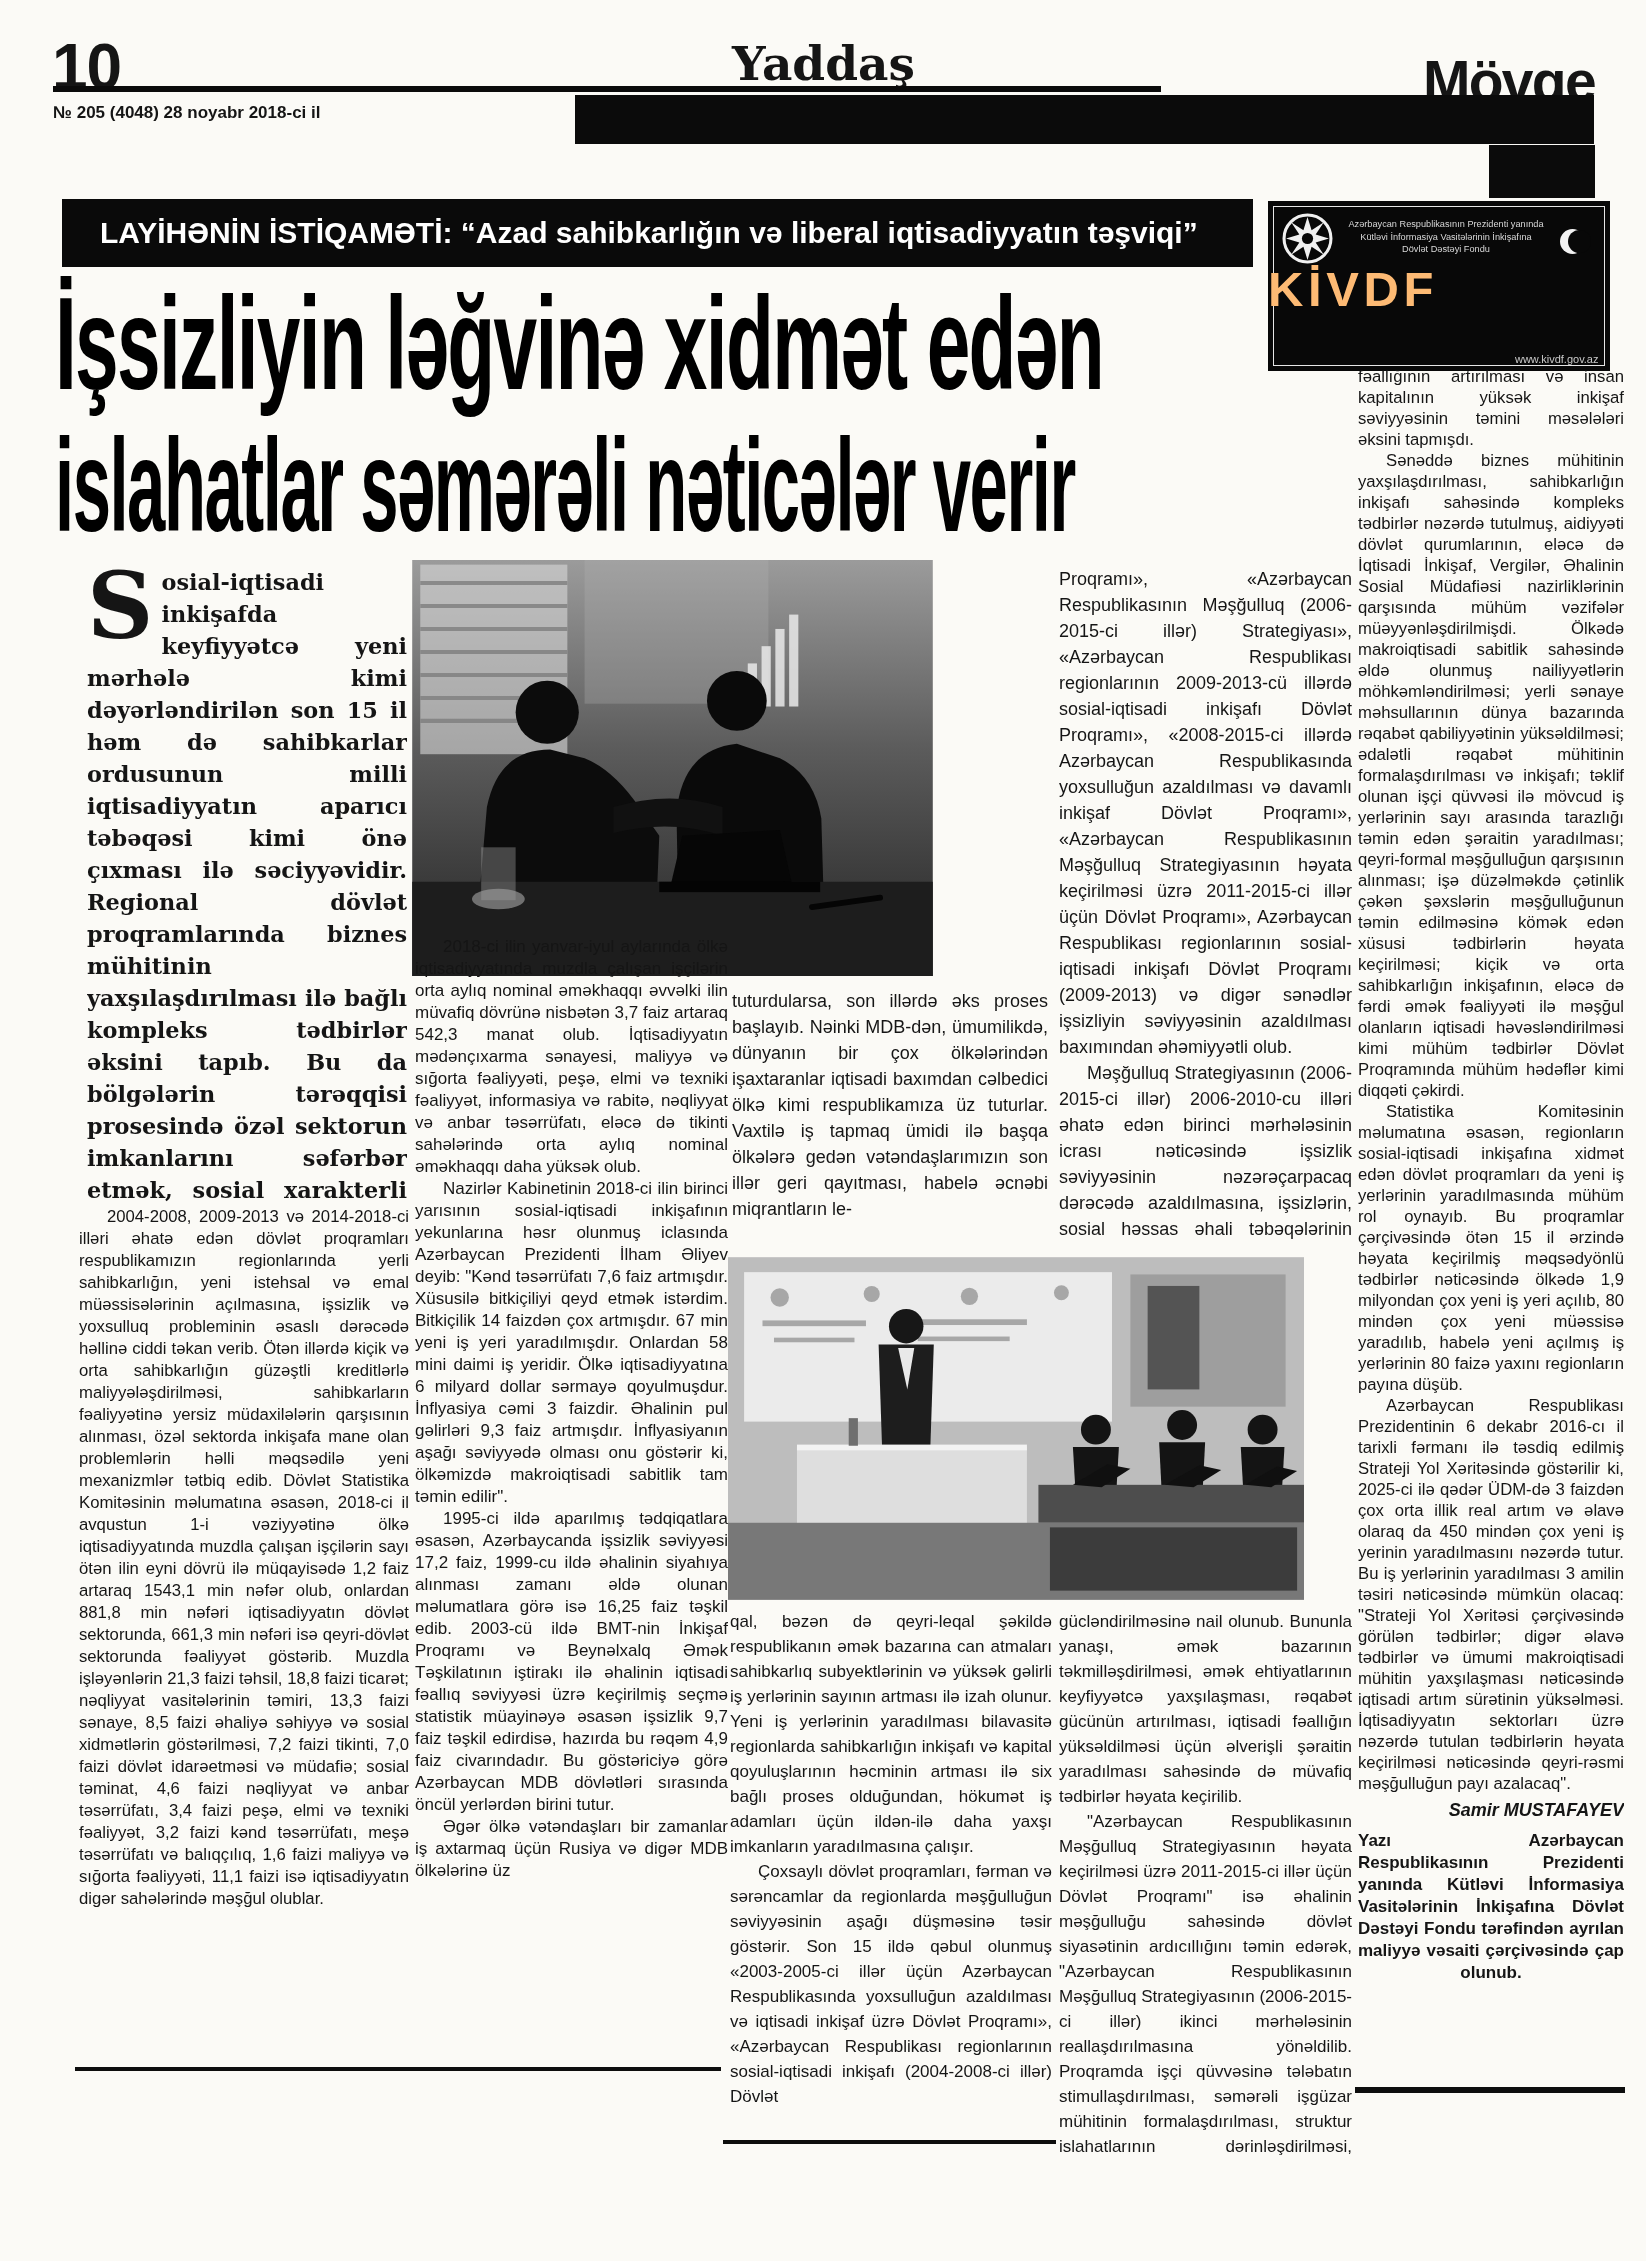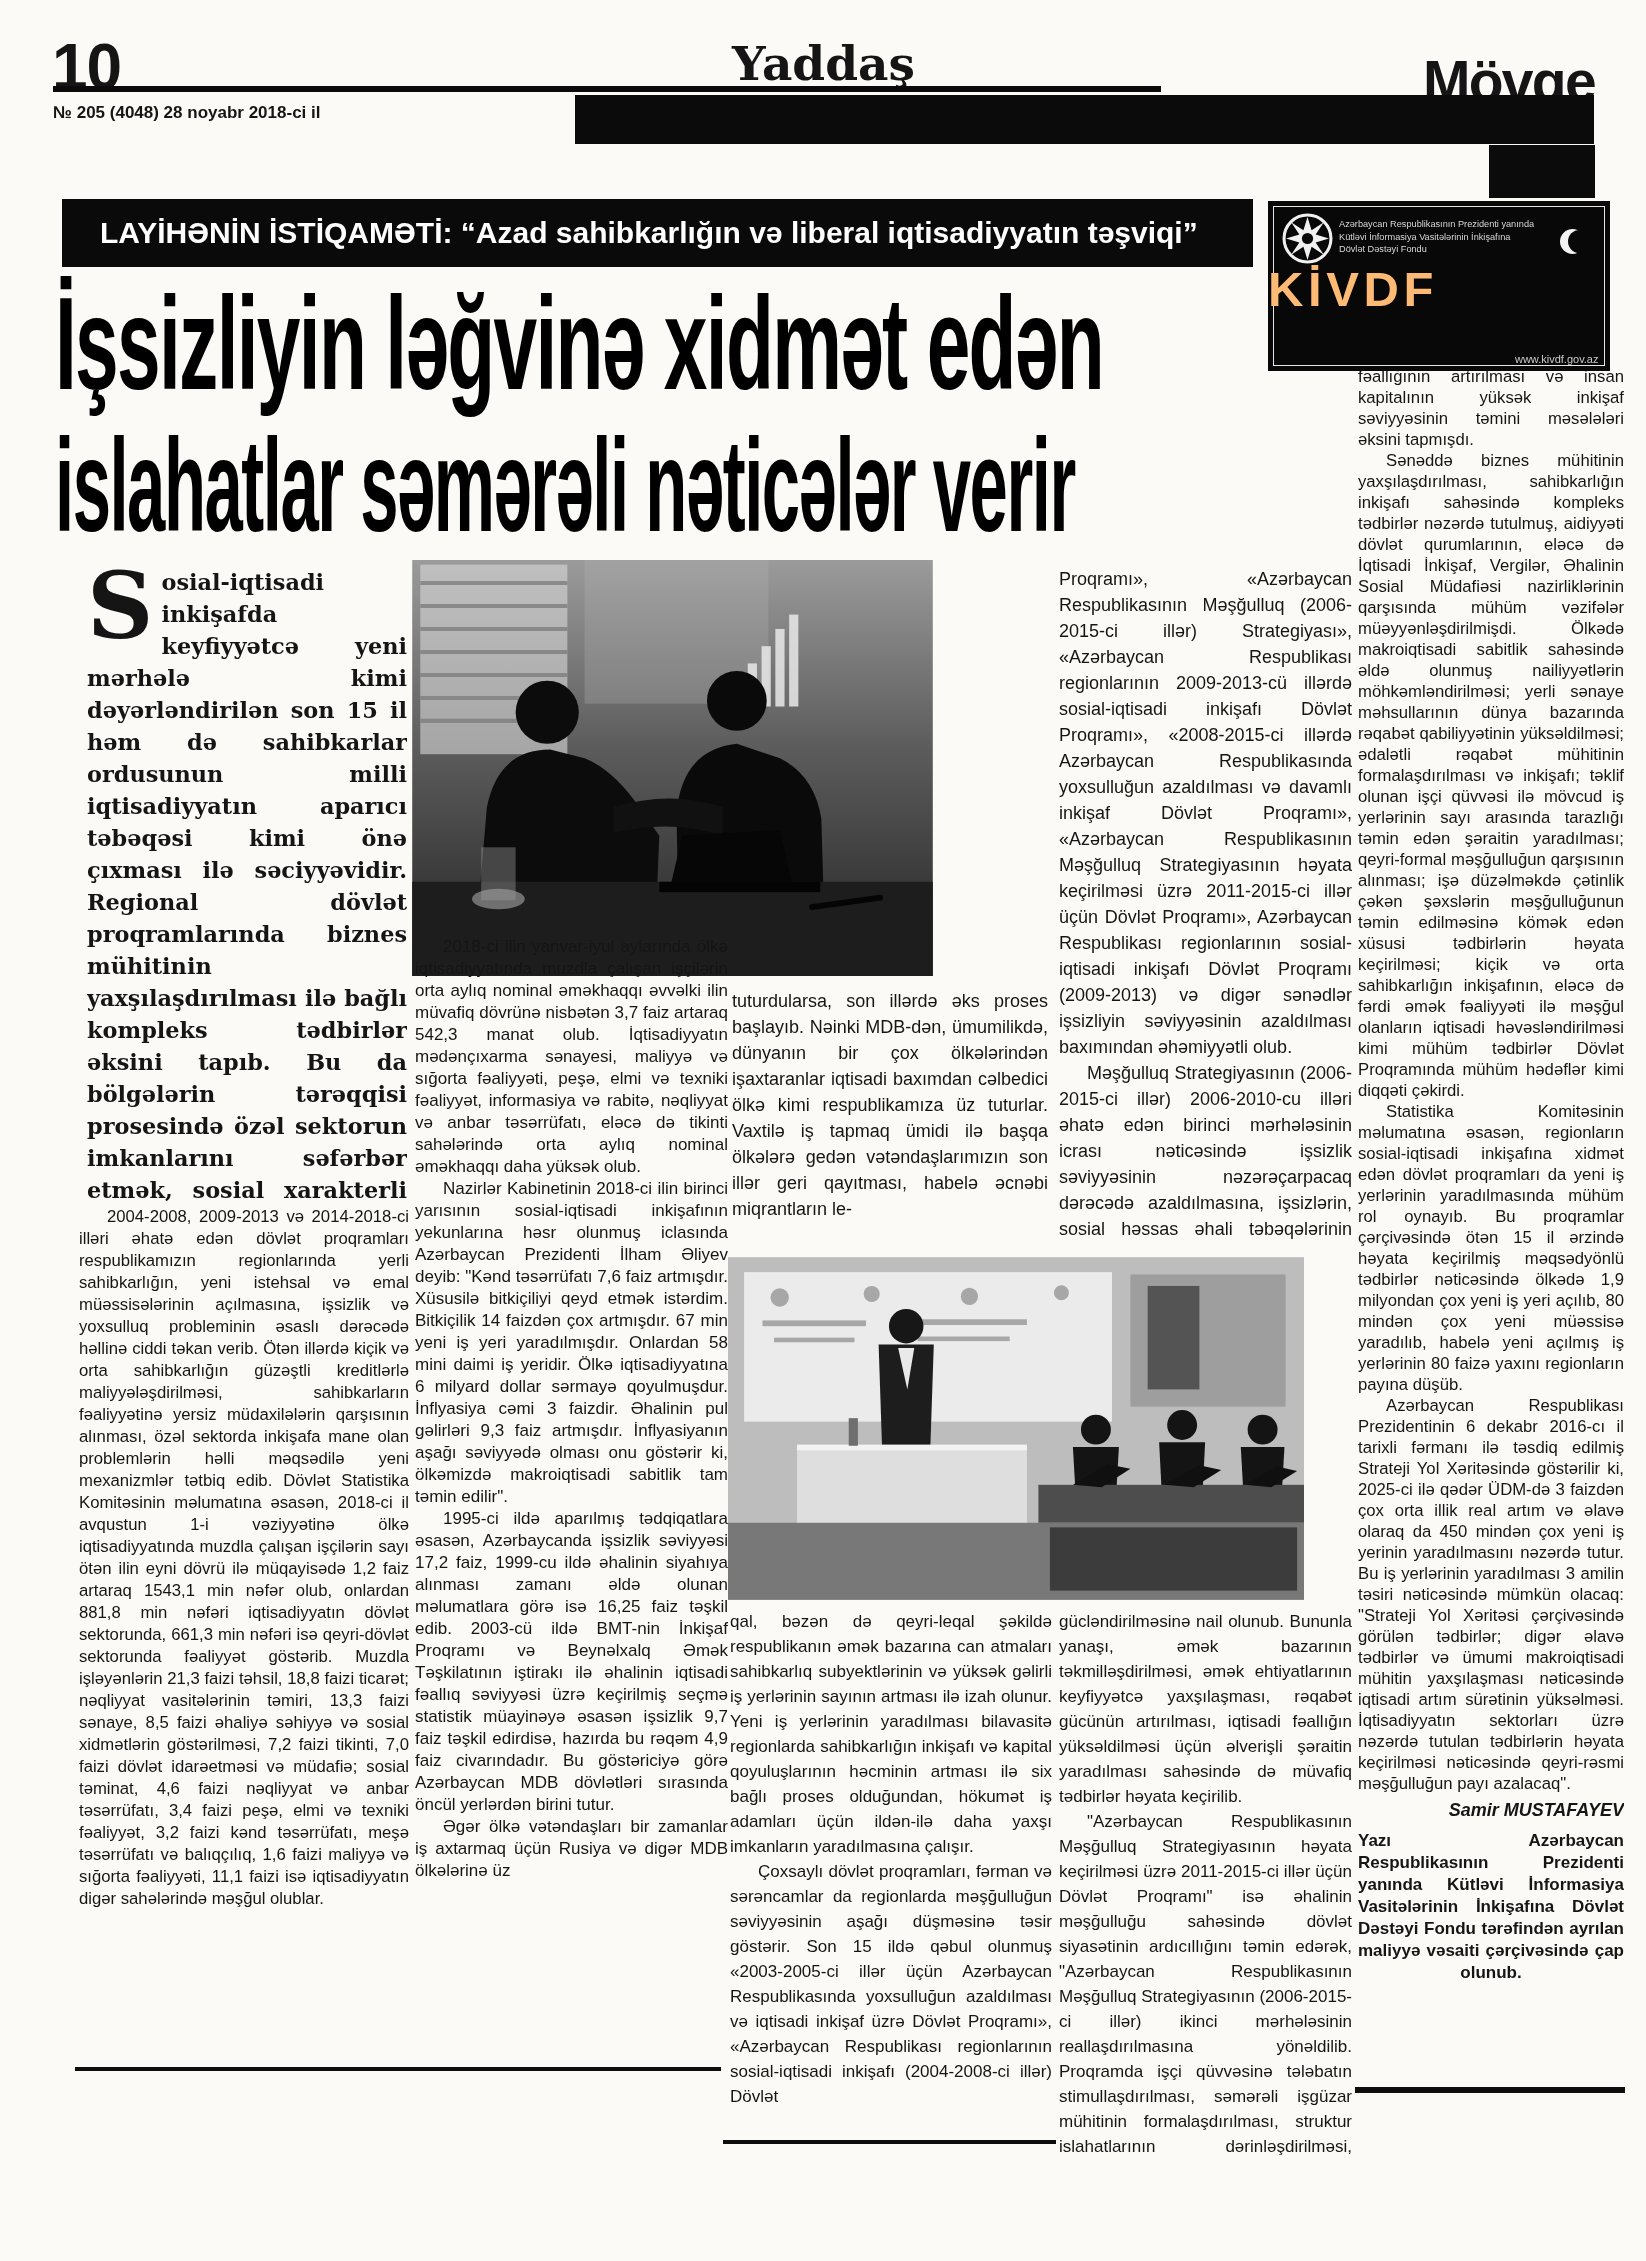--- a/index.html
+++ b/index.html
@@ -12,21 +12,21 @@
   .header-rule{left:53px;top:86px;width:1108px;height:5.7px;background:#0b0b0b;}
   .issue-line{left:53px;top:103px;font-size:17px;font-weight:bold;}
   .header-bar{left:575px;top:95px;width:1019px;height:49px;background:#0b0b0b;}
   .artifact{left:1489px;top:145px;width:106px;height:53px;background:#0b0b0b;}
   
   .banner{left:62px;top:199px;width:1191px;height:68px;background:#0a0a0a;display:flex;align-items:center;}
   .banner span{color:#fff;font-size:30px;font-weight:900;padding-left:38px;letter-spacing:0;white-space:nowrap;text-align:center;}
   
   .kivdf{left:1268px;top:201px;width:342px;height:170px;background:#080808;}
   .kivdf-inner{position:absolute;inset:5.2px;border:1.7px solid #e6e6e6;}
-  .kivdf-org{position:absolute;left:71px;top:17px;width:214px;color:#d8d8d8;font-size:9.2px;line-height:12.6px;}
+  .kivdf-org{position:absolute;left:71px;top:17px;width:214px;color:#d8d8d8;font-size:9.2px;line-height:12.6px;text-align:center;}
   .kivdf-acronym{position:absolute;left:0;right:23px;top:60px;color:#fdba74;font-size:49px;font-weight:900;letter-spacing:4.6px;}
   .kivdf-url{position:absolute;right:11.5px;bottom:5.7px;color:#c9c9c9;font-size:11px;}
   .star-wrap{position:absolute;left:14px;top:11.5px;width:51px;height:51px;}
   .crescent{position:absolute;right:25px;top:28px;width:25px;height:25px;border-radius:50%;background:#f2f2f2;}
   .crescent:after{content:"";position:absolute;left:8px;top:1.1px;width:23px;height:23px;border-radius:50%;background:#080808;}
   
   .headline{left:55px;font-size:80px;font-weight:900;letter-spacing:-1.7px;white-space:nowrap;transform-origin:left top;color:#000;}
   
   .photo1{left:412px;top:560px;width:521px;height:416px;}
   .photo2{left:728px;top:1257px;width:576px;height:343px;}

